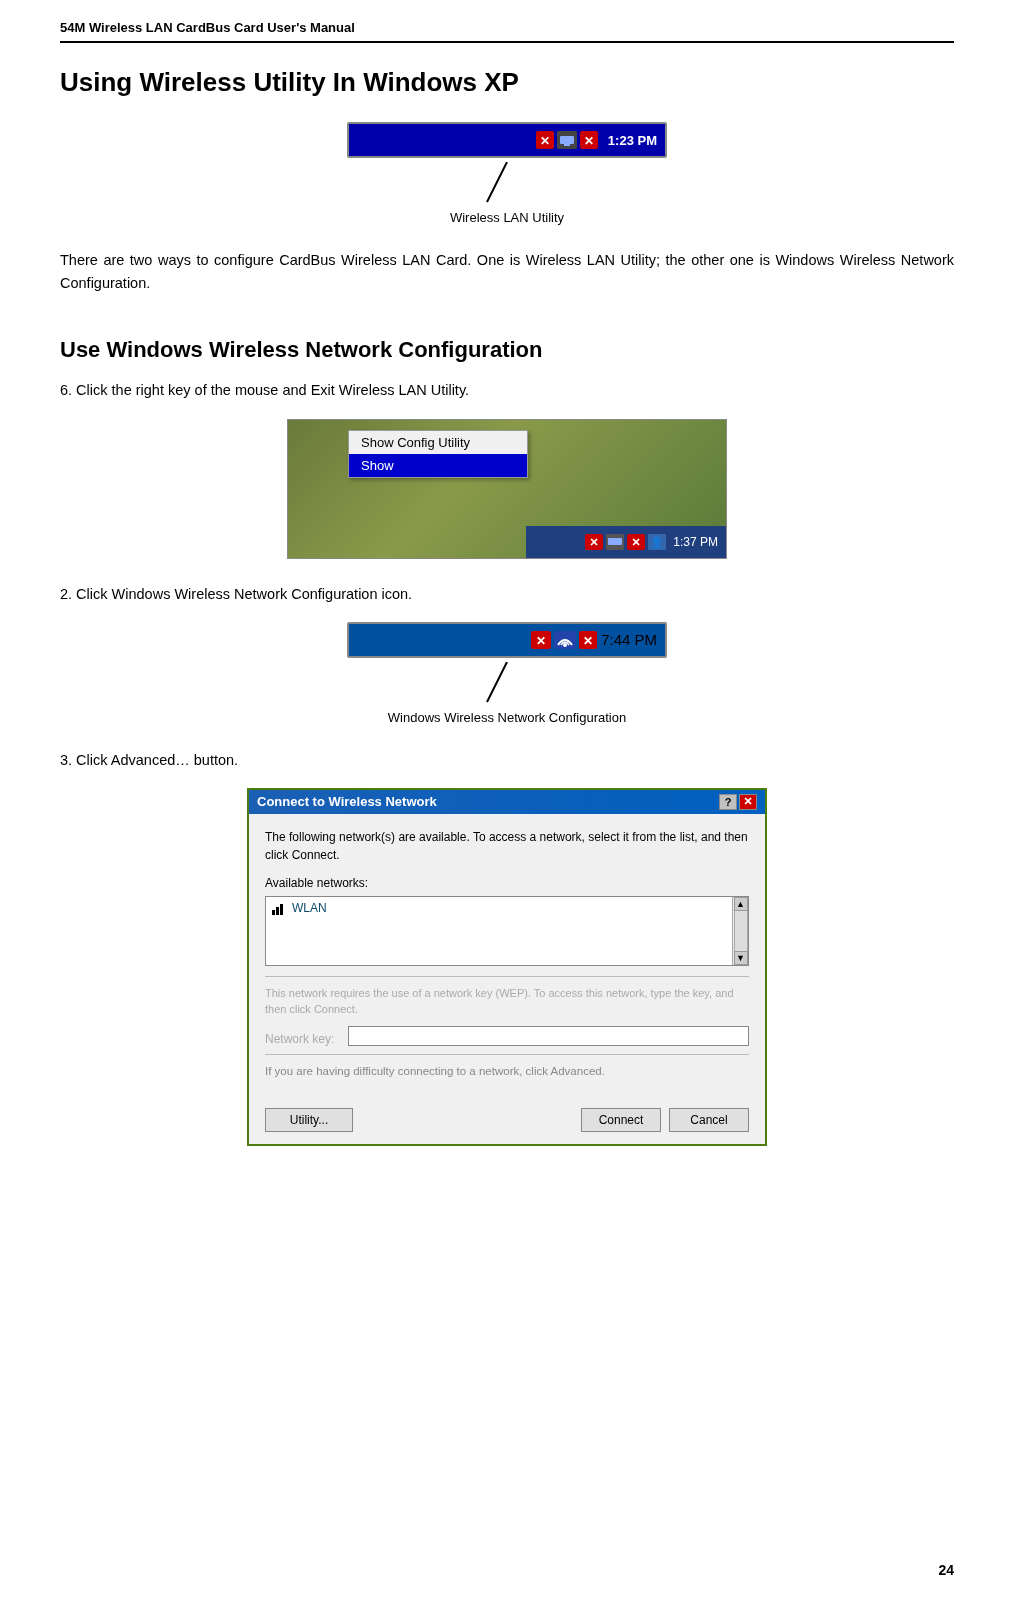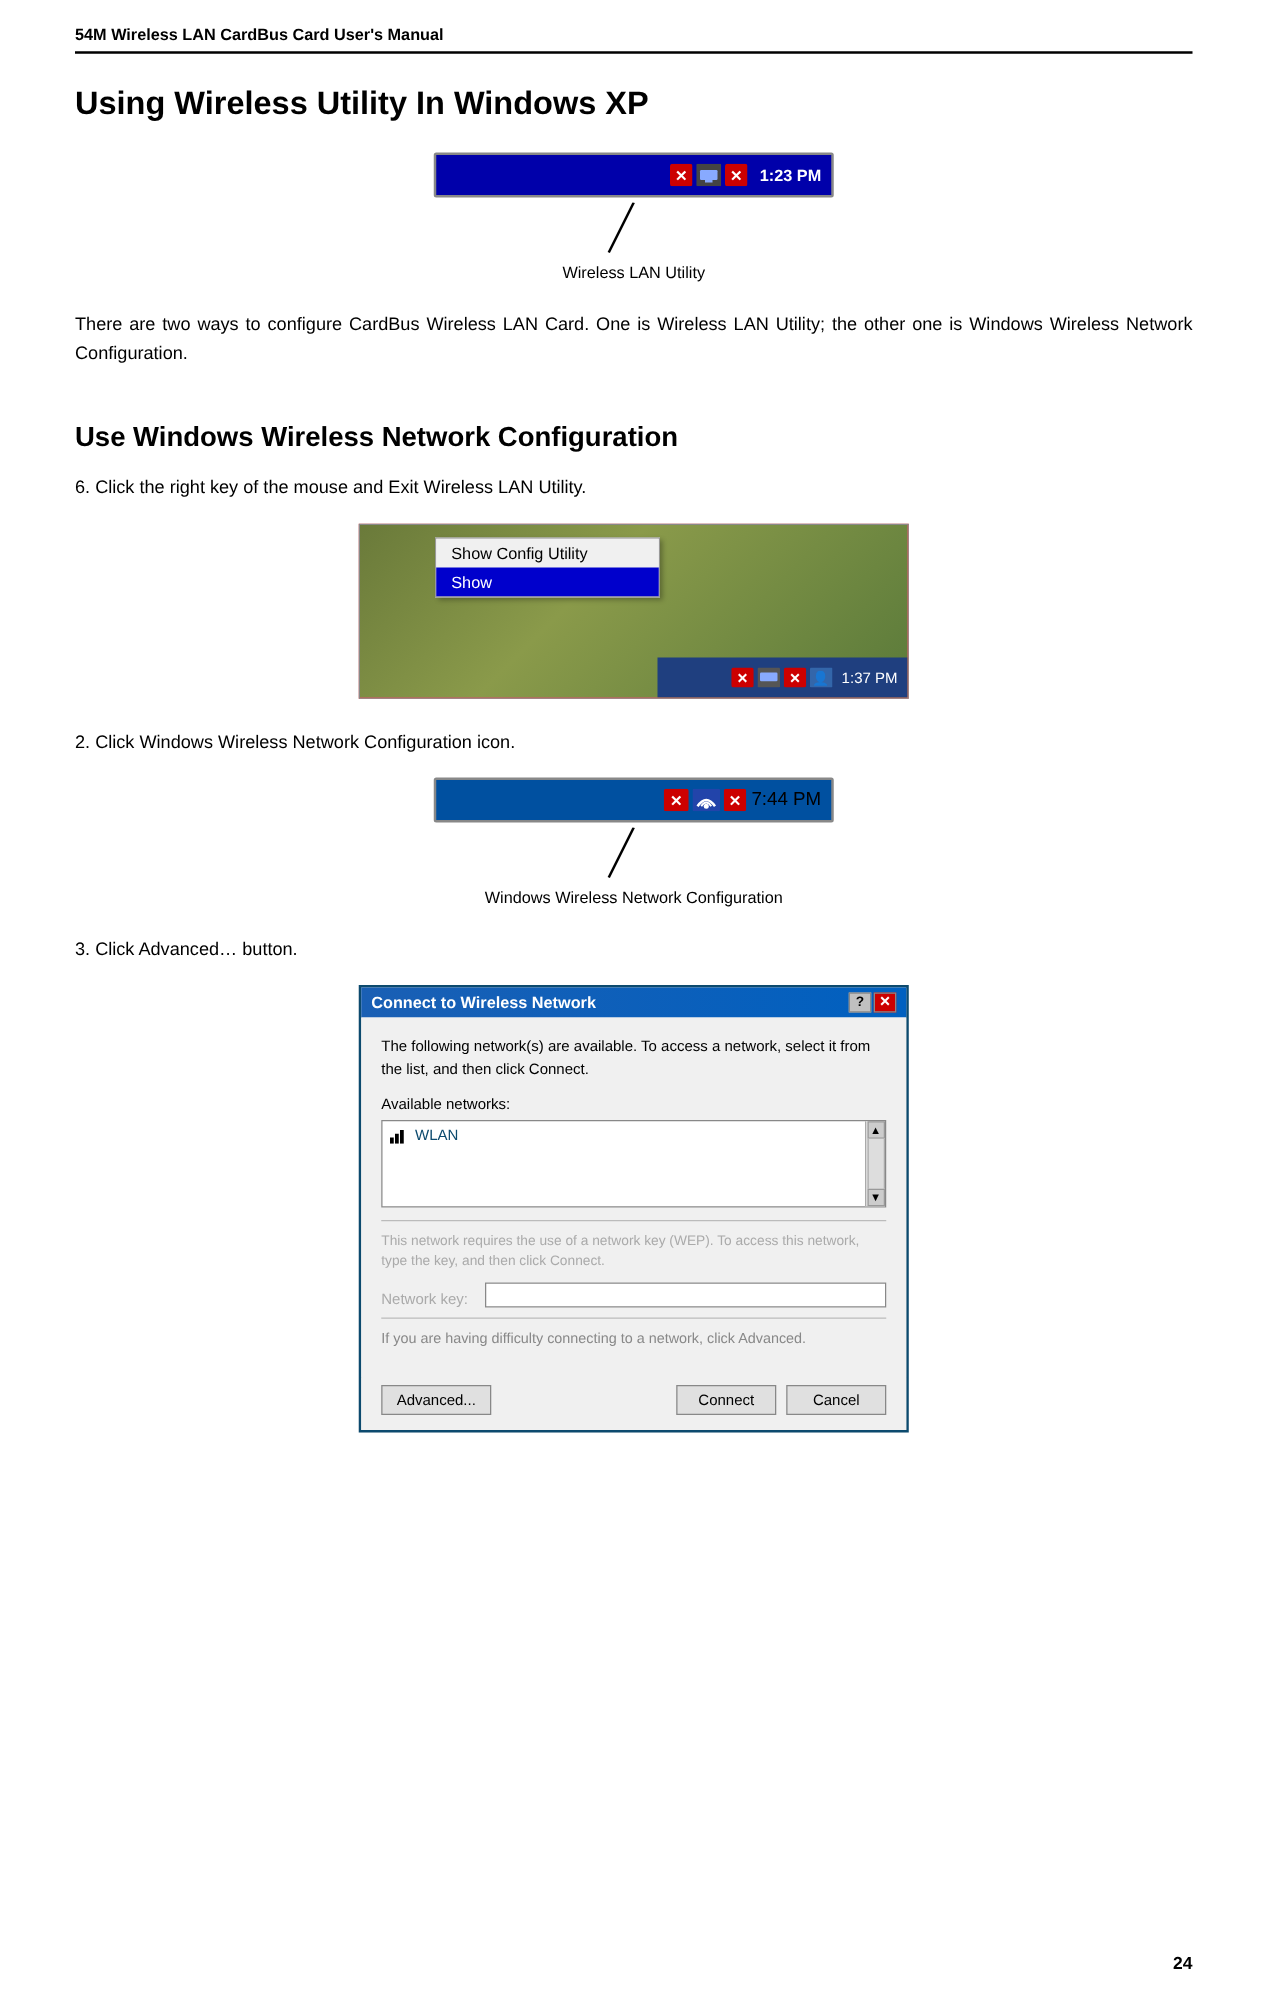--- a/index.html
+++ b/index.html
@@ -155,22 +155,22 @@
       height: 36px;
       display: flex;
       align-items: center;
       justify-content: flex-end;
       padding-right: 8px;
       gap: 4px;
     }
 
     
     .dialog-box {
-      width: 440px;
-      border: 2px solid #0c4a6e;
+      width: 520px;
+      border: 2px solid #4d7c0f;
       background: #f0f0f0;
       font-size: 12px;
       position: relative;
     }
 
     .dialog-titlebar {
       background: linear-gradient(to right, #1a5fb4, #0060c0);
       color: #fff;
       font-size: 13px;
       font-weight: bold;
@@ -511,21 +511,21 @@
         <span class="network-key-label">Network key:</span>
         <div class="network-key-input"></div>
       </div>
 
       <hr class="divider-line">
 
       <p class="difficulty-text">If you are having difficulty connecting to a network, click Advanced.</p>
     </div>
 
     <div class="dialog-buttons">
-      <div class="dialog-btn advanced">Advanced...</div>
+      <div class="dialog-btn advanced">Utility...</div>
       <div style="flex:1;"></div>
       <div class="dialog-btn">Connect</div>
       <div class="dialog-btn">Cancel</div>
     </div>
   </div>
 </div>
 
 <div class="page-number">24</div>
 
 </body></html>

